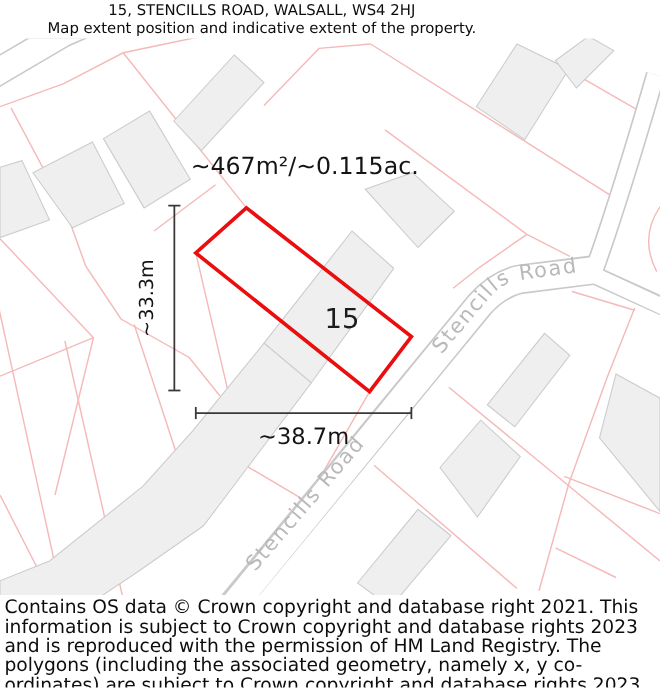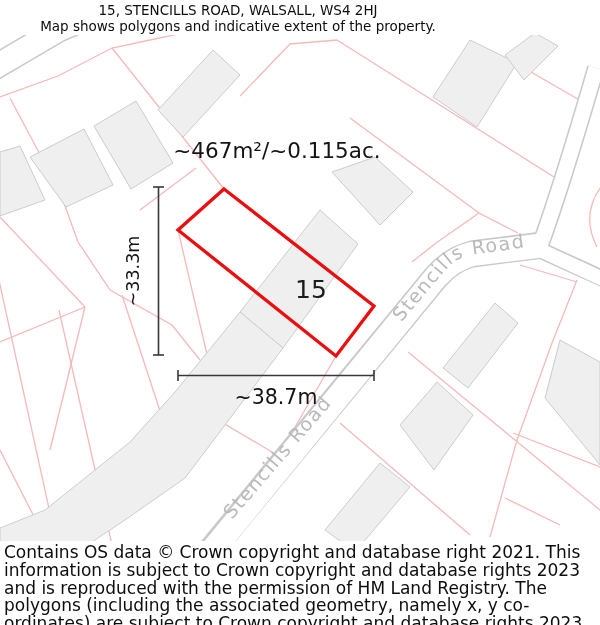--- a/index.html
+++ b/index.html
@@ -16,21 +16,21 @@
   .area-label{font-size:21.5px;fill:#141414;}
   .plot-label{font-size:25px;fill:#1c1c1c;}
   .footer{position:absolute;top:544px;left:4px;width:592px;
           font-size:17px;line-height:17.8px;color:#0d0d0d;}
 </style>
 </head>
 <body>
 
 <div class="header">
   <div>15, STENCILLS ROAD, WALSALL, WS4 2HJ</div>
-  <div>Map shows polygons and indicative extent of the property.</div>
+  <div>Map extent position and indicative extent of the property.</div>
 </div>
 
 <div class="map-wrap">
 <svg class="map" width="600" height="506" viewBox="0 35 600 506">
   <defs>
     <path id="roadLabelPathRight" d="M 400,324 L 444,272 Q 455,258 470,255 L 556,243"></path>
     <path id="roadLabelPathBottom" d="M 232,520 L 342,392"></path>
   </defs>
 
   <rect x="0" y="35" width="600" height="506" fill="#ffffff"></rect>

